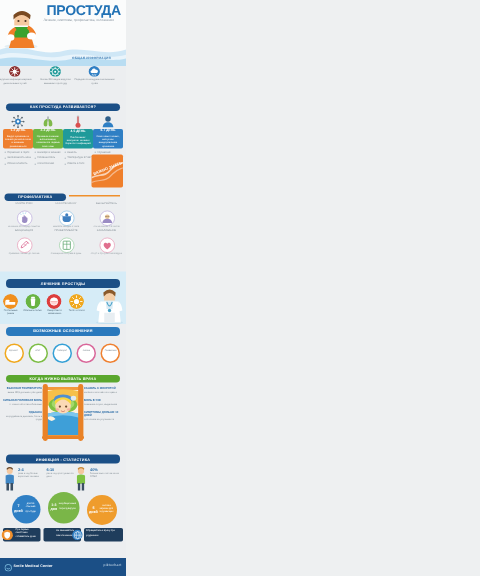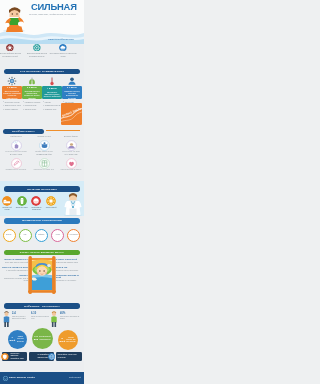--- a/index.html
+++ b/index.html
@@ -88,21 +88,21 @@
       <path d="M9 17 L18 17 L19 24 L8.5 24 Z" fill="#3aa22e"></path>
       <path d="M13.5 8 a5 5 0 0 1 5 5 v3 h-10 v-3 a5 5 0 0 1 5 -5Z" fill="#f6c9a0"></path>
       <path d="M8 12 q5.5 -6 11 0 l0.4 -3 q-5.7 -5.5 -11.4 0Z" fill="#7a4a22"></path>
       <circle cx="11.3" cy="13" r="0.7" fill="#4a3020"></circle>
       <circle cx="16" cy="13" r="0.7" fill="#4a3020"></circle>
       <path d="M18 16 q4 2 5 6 l-3 1 q-1.5 -4 -3 -5Z" fill="#f07e28"></path>
       <path d="M9 17 q-4 2 -5 6 l3 1 q1.5 -4 3 -5Z" fill="#f07e28"></path>
       <ellipse cx="20" cy="23" rx="3" ry="2.4" fill="#ffffff"></ellipse>
       <ellipse cx="6" cy="24" rx="2.6" ry="2.2" fill="#ffffff"></ellipse>
     </svg>
-    <div class="title">СИЛЬНАЯ</div>
+    <div class="title">ПРОСТУДА</div>
     <div class="subtitle">Лечение, симптомы, профилактика, осложнения</div>
   </div>
 
   <div class="intro">
 
     <div class="intro-lbl">ОБЩАЯ ИНФОРМАЦИЯ</div>
     <svg class="ic3" style="left:6.2px;top:13.6px" viewBox="0 0 20 20">
       <circle cx="10" cy="10" r="10" fill="#8c2f2f"></circle>
       <g stroke="#ffffff" stroke-width="1.5" stroke-linecap="round">
         <line x1="10" y1="3" x2="10" y2="17"></line>

